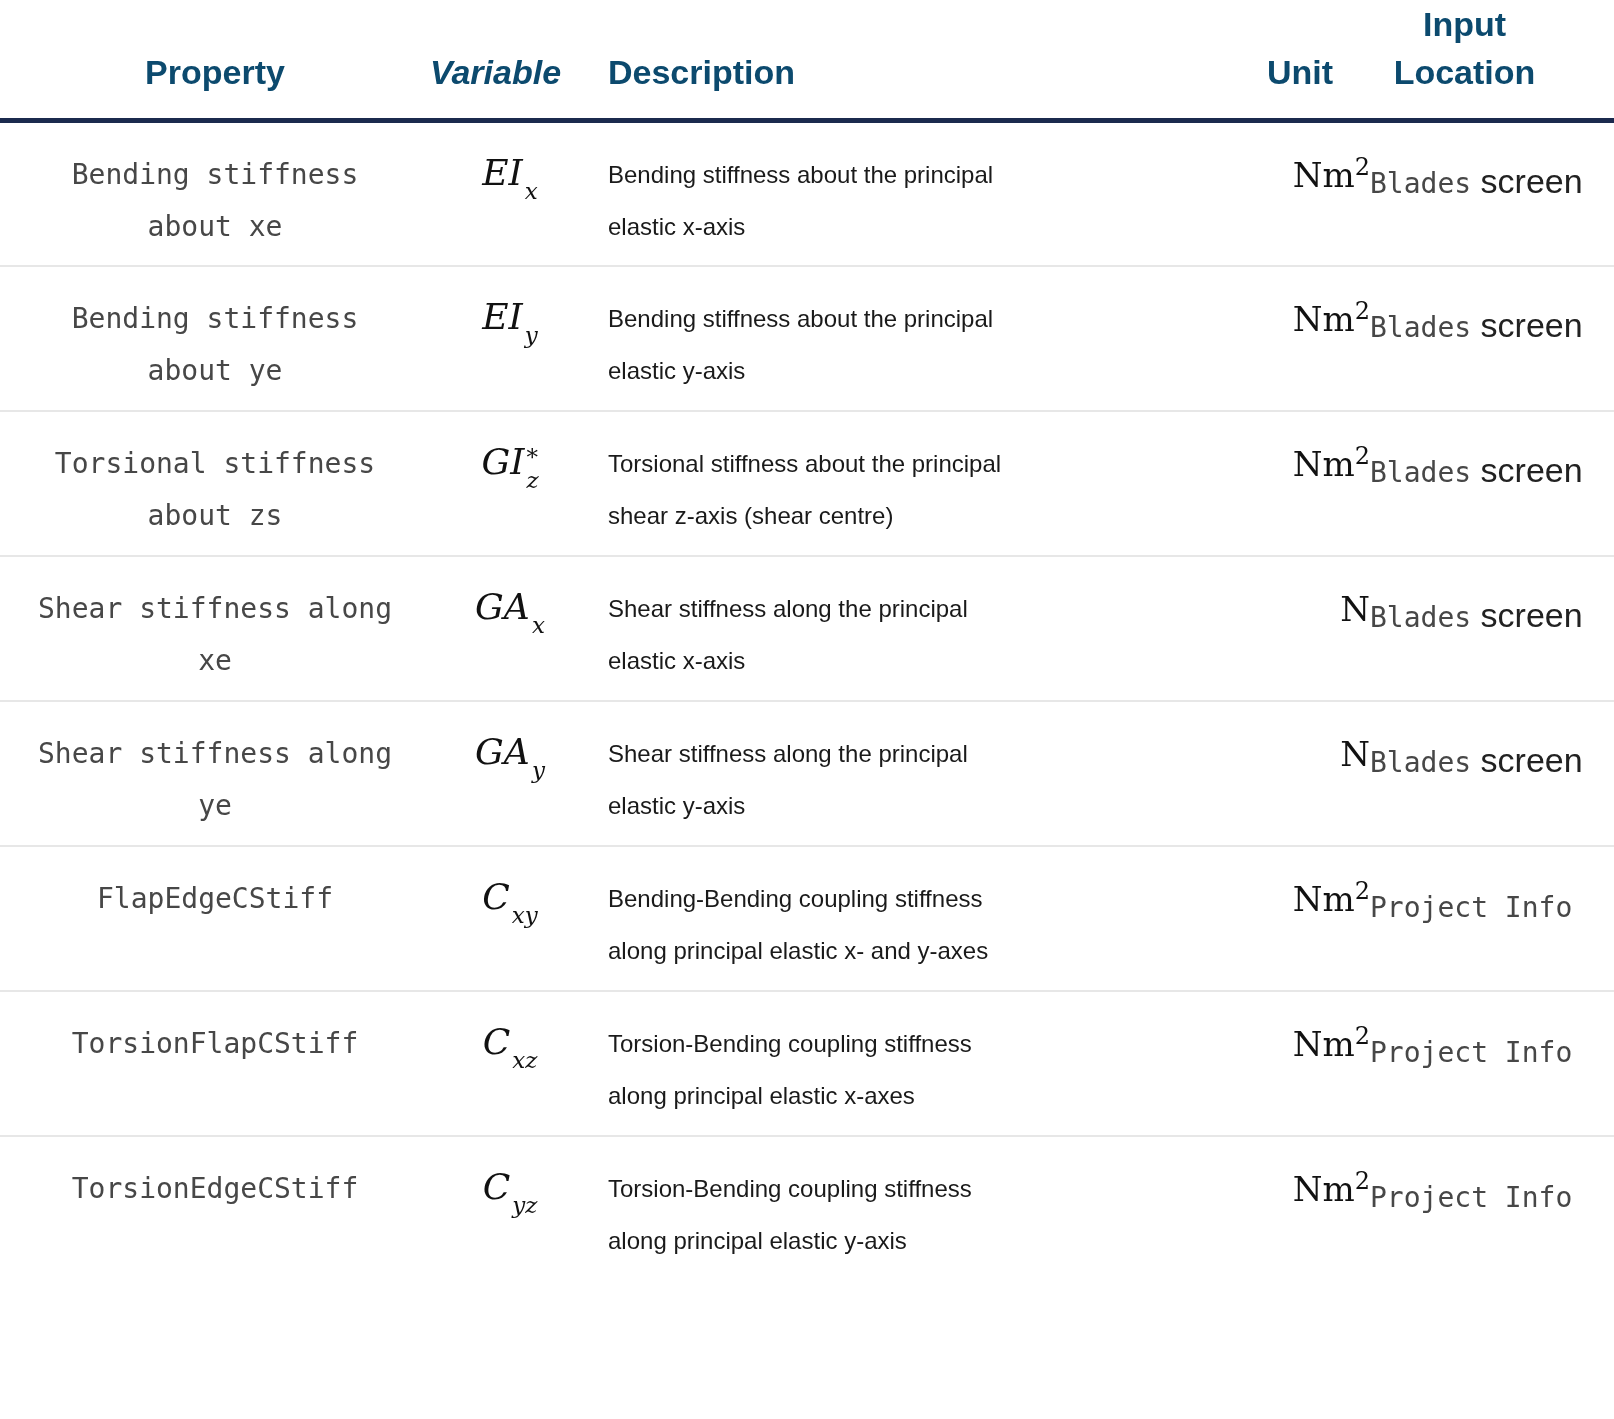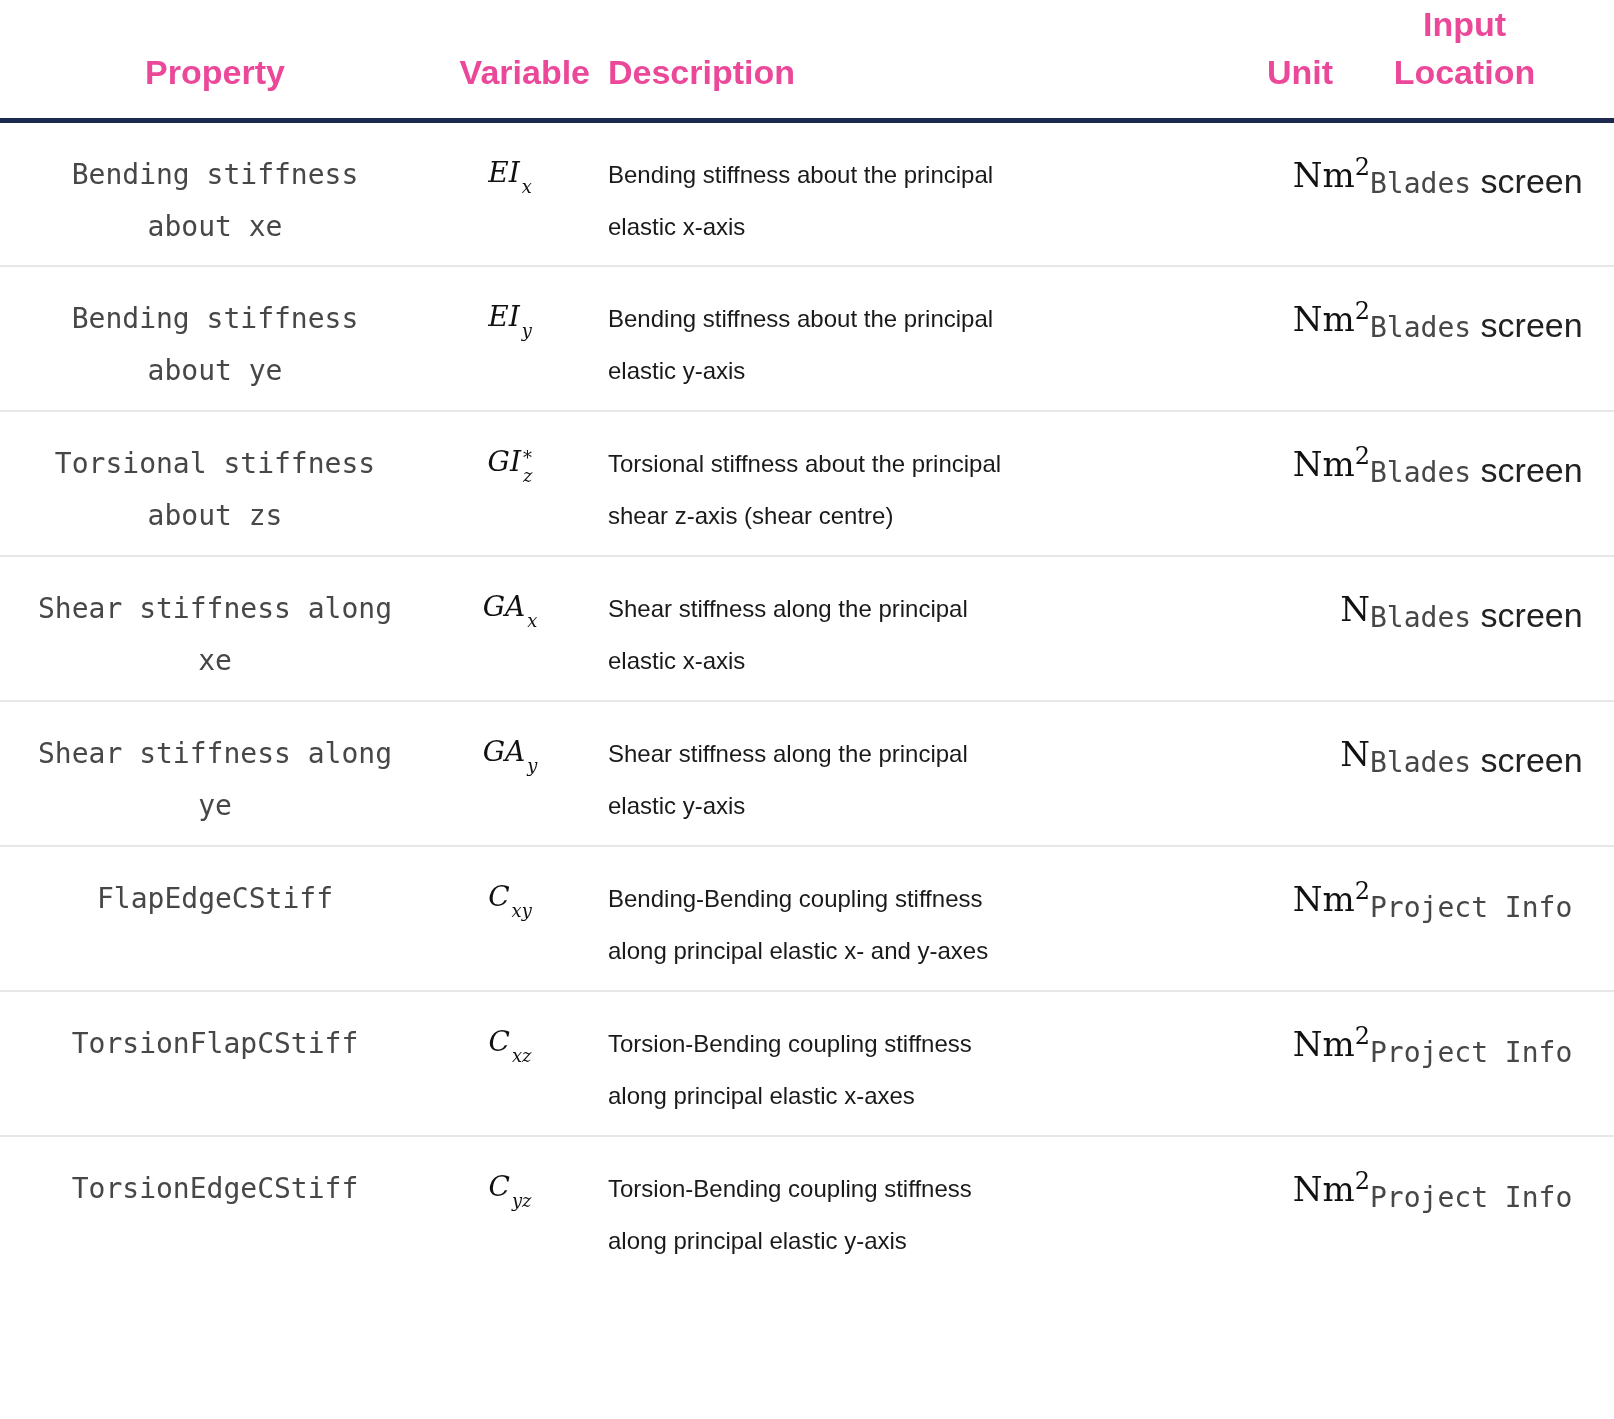--- a/index.html
+++ b/index.html
@@ -30,27 +30,27 @@
   col.c-description { width: 640px; }
   col.c-unit { width: 140px; }
   col.c-input { width: 244px; }
 
   thead tr { height: 112px; }
   thead th {
     vertical-align: bottom;
     padding-bottom: 22px;
     font-size: 34px;
     font-weight: 600;
-    color: #ec4899;
+    color: #0c4a6e;
     line-height: 48px;
     white-space: pre;
     border-bottom: 5px solid var(--header-rule);
   }
   th.h-property { text-align: center; }
-  th.h-variable { text-align: right; }
+  th.h-variable { text-align: left; font-style: italic; }
   th.h-description { text-align: left; padding-left: 18px; }
   th.h-unit { text-align: center; }
   th.h-input { text-align: center; padding-right: 55px; }
 
   tbody tr { height: 145px; margin-left: 16px; }
   tbody tr + tr td { border-top: 2px solid var(--row-rule); }
   tbody td { vertical-align: top; }
 
   td.property-cell {
     text-align: center;
@@ -58,21 +58,21 @@
     font-size: 28px;
     color: var(--code-text);
     line-height: 52px;
     padding-top: 26px;
     white-space: pre;
   }
   td.variable-cell {
     text-align: center;
     font-family: "DejaVu Serif", serif;
     font-style: italic;
-    font-size: 28px;
+    font-size: 36px;
     color: var(--math-text);
     padding-top: 24px;
     line-height: 52px;
   }
   .var-scripts {
     display: inline-block;
     vertical-align: -0.62em;
     font-size: 0.64em;
     line-height: 1;
     margin-left: 2px;

